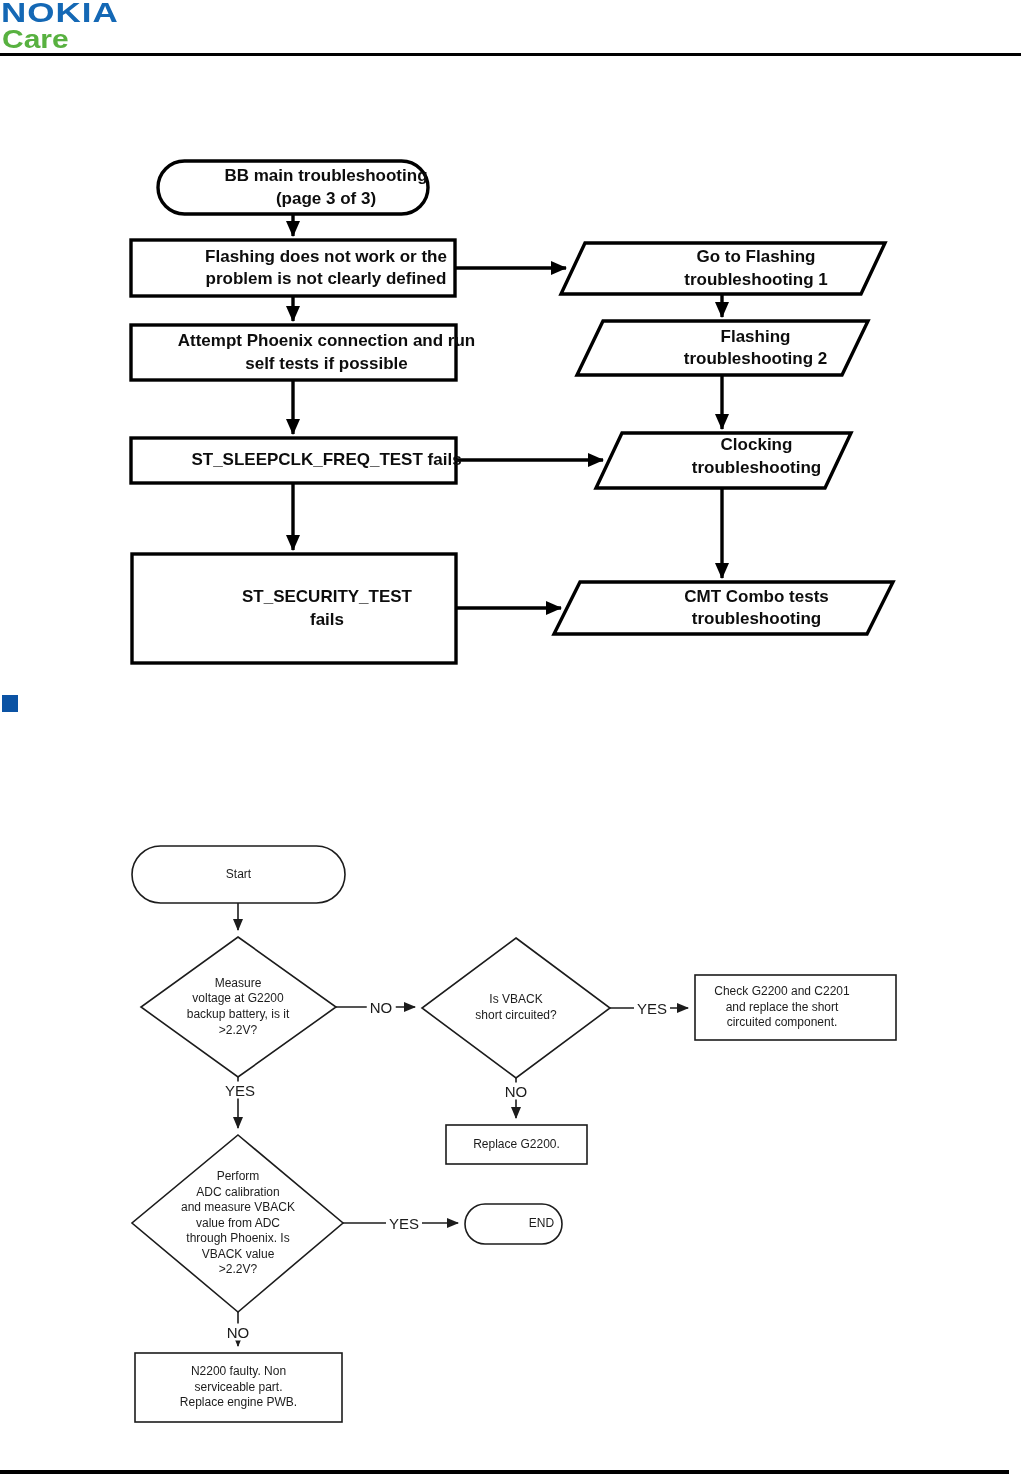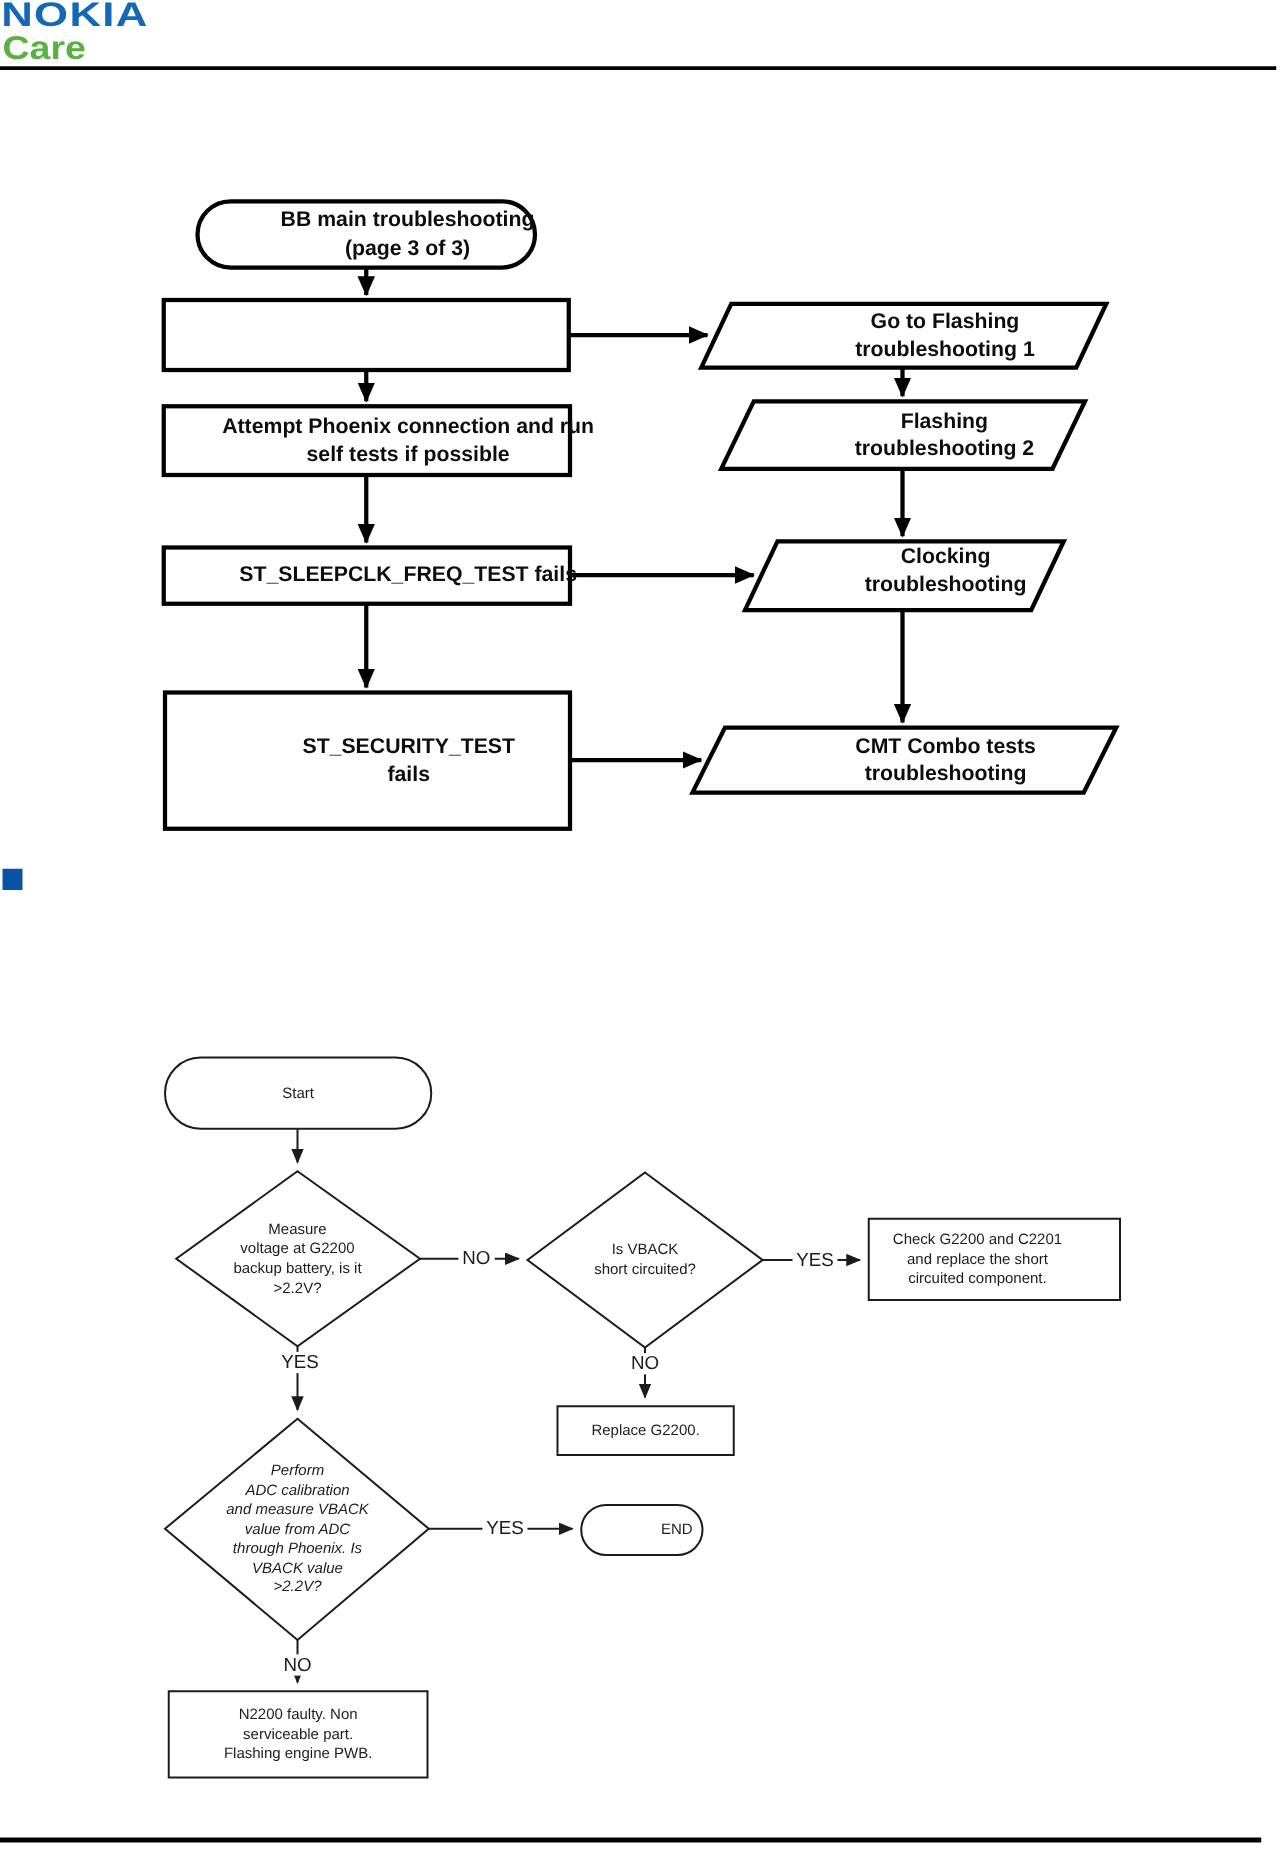--- a/index.html
+++ b/index.html
@@ -103,20 +103,22 @@
       <line x1="610" y1="1008" x2="688" y2="1008" marker-end="url(#ahSmall)"></line>
       <line x1="516" y1="1078" x2="516" y2="1118" marker-end="url(#ahSmall)"></line>
       <line x1="238" y1="1077" x2="238" y2="1128" marker-end="url(#ahSmall)"></line>
       <line x1="343" y1="1223" x2="458" y2="1223" marker-end="url(#ahSmall)"></line>
       <line x1="238" y1="1312" x2="238" y2="1346" marker-end="url(#ahSmall)"></line>
     </g>
   </svg>
 
   <div class="abs fc c1t" style="left:158px; top:161px; width:270px; height:53px;">BB main troubleshooting
 (page 3 of 3)</div>
+  <div class="abs fc c1t" style="left:131px; top:240px; width:324px; height:56px;">Flashing does not work or the
+problem is not clearly defined</div>
   <div class="abs fc c1t" style="left:131px; top:325px; width:325px; height:55px;">Attempt Phoenix connection and run
 self tests if possible</div>
   <div class="abs fc c1t" style="left:131px; top:438px; width:325px; height:45px;">ST_SLEEPCLK_FREQ_TEST fails</div>
   <div class="abs fc c1t" style="left:132px; top:554px; width:324px; height:109px;">ST_SECURITY_TEST
 fails</div>
   <div class="abs fc c1t" style="left:561px; top:243px; width:324px; height:51px;">Go to Flashing
 troubleshooting 1</div>
   <div class="abs fc c1t" style="left:577px; top:321px; width:291px; height:54px;">Flashing
 troubleshooting 2</div>
   <div class="abs fc c1t" style="left:596px; top:433px; width:255px; height:47px;">Clocking
@@ -128,31 +130,31 @@
   <div class="abs fc c2t" style="left:143px; top:962px; width:190px; height:90px;">Measure
 voltage at G2200
 backup battery, is it
 &gt;2.2V?</div>
   <div class="abs fc c2t" style="left:426px; top:975px; width:180px; height:66px;">Is VBACK
 short circuited?</div>
   <div class="abs fc c2t" style="left:697px; top:975px; width:170px; height:65px;">Check G2200 and C2201
 and replace the short
 circuited component.</div>
   <div class="abs fc c2t" style="left:446px; top:1125px; width:141px; height:39px;">Replace G2200.</div>
-  <div class="abs fc c2t" style="left:133px; top:1155px; width:210px; height:137px;font-style:italic;">Perform
+  <div class="abs fc c2t" style="left:133px; top:1155px; width:210px; height:137px;">Perform
 ADC calibration
 and measure VBACK
 value from ADC
 through Phoenix. Is
 VBACK value
 &gt;2.2V?</div>
   <div class="abs fc c2t" style="left:493px; top:1204px; width:97px; height:40px;">END</div>
   <div class="abs fc c2t" style="left:135px; top:1353px; width:207px; height:69px;">N2200 faulty. Non
 serviceable part.
-Flashing engine PWB.</div>
+Replace engine PWB.</div>
 
   <div class="lbl" style="left:240px; top:1090px;">YES</div>
   <div class="lbl" style="left:381px; top:1007px;">NO</div>
   <div class="lbl" style="left:652px; top:1008px;">YES</div>
   <div class="lbl" style="left:516px; top:1091px;">NO</div>
   <div class="lbl" style="left:404px; top:1223px;">YES</div>
   <div class="lbl" style="left:238px; top:1332px;">NO</div>
 
 </div>
 

